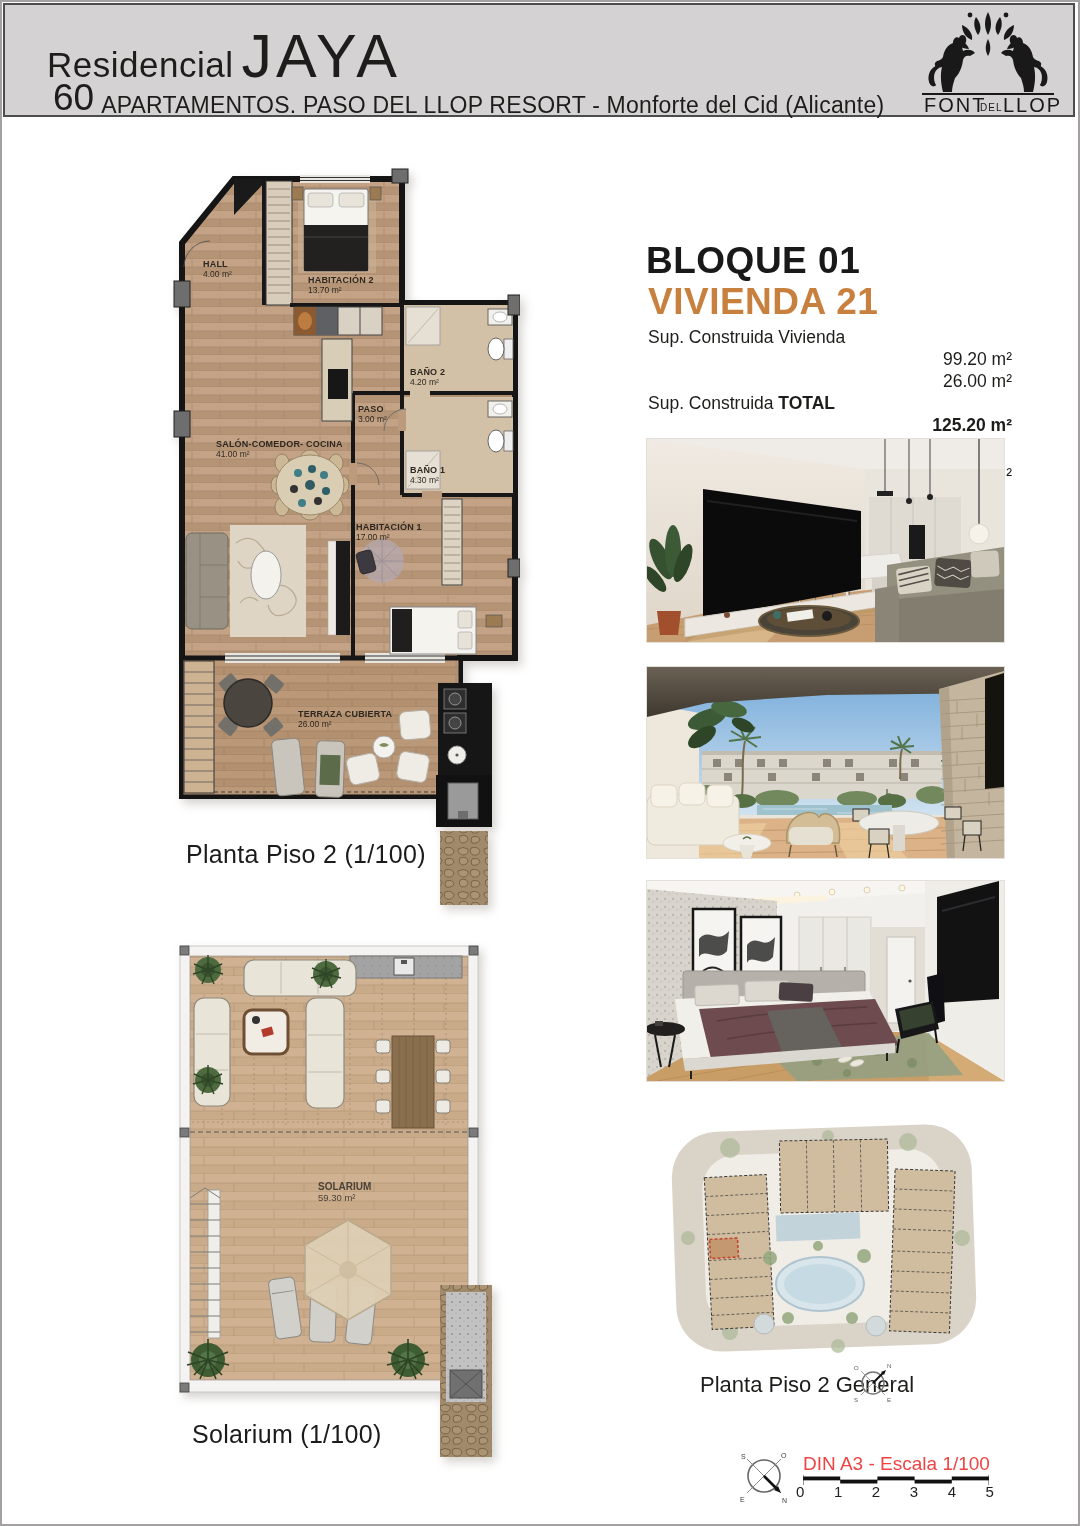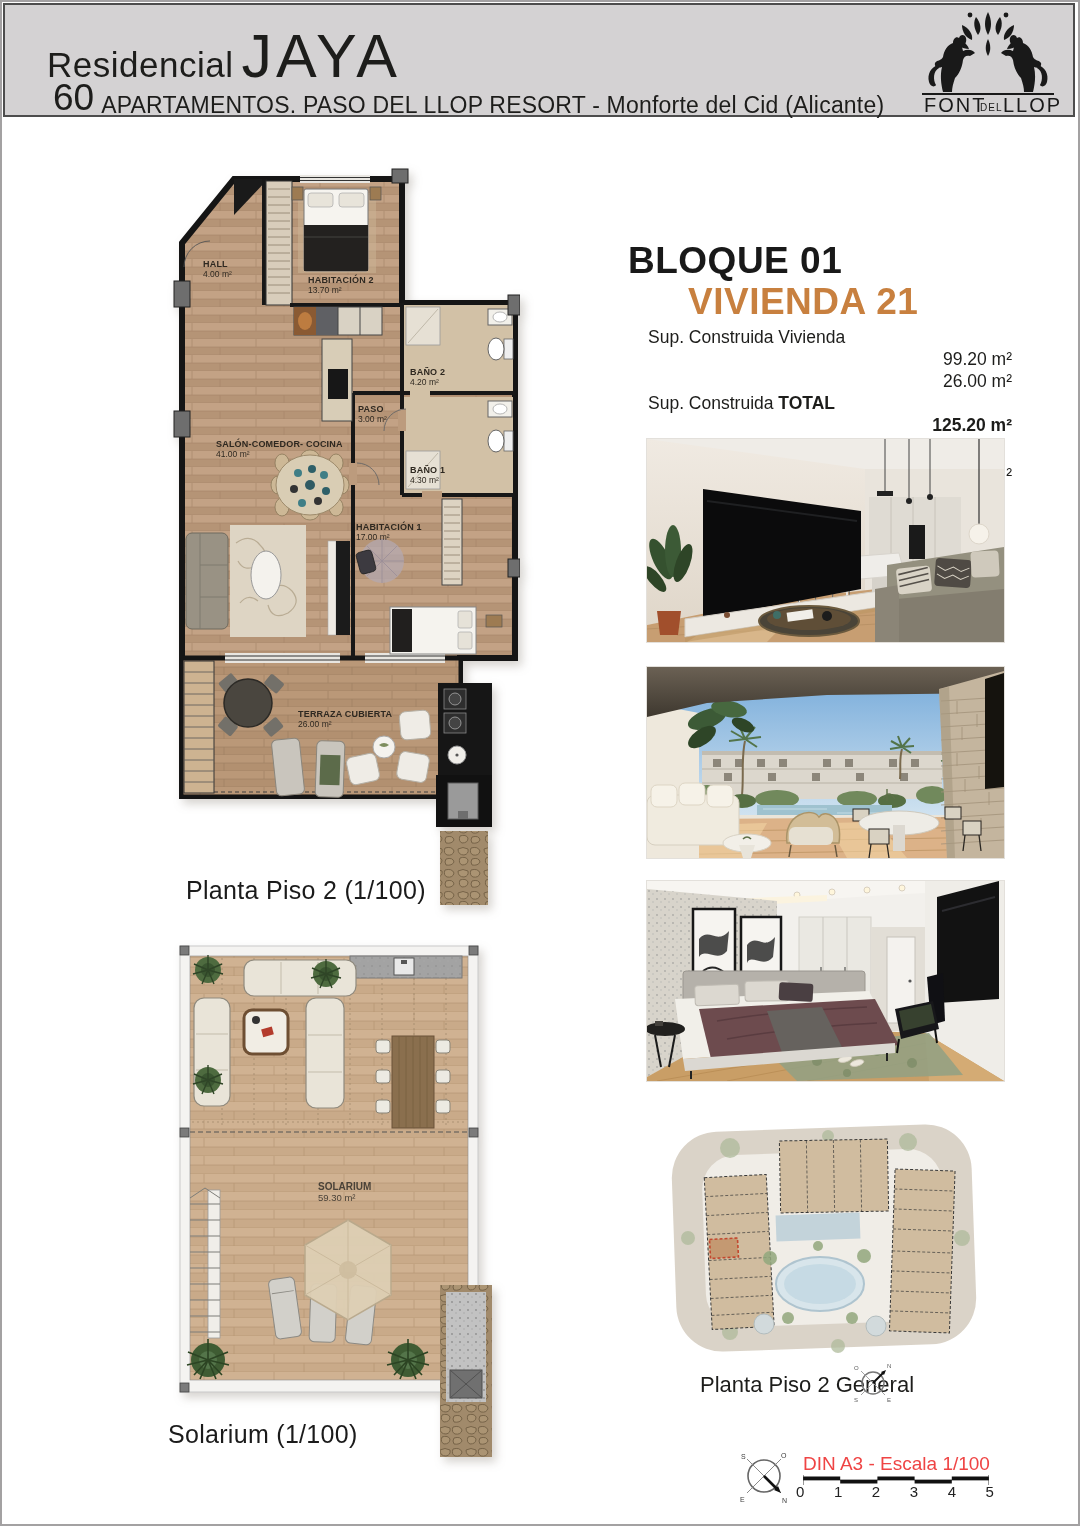--- a/index.html
+++ b/index.html
@@ -14,24 +14,24 @@
   .hdr-title{position:absolute;left:42px;top:16px;display:flex;align-items:baseline;gap:8px;}
   .hdr-title .pre{font-size:35px;letter-spacing:.5px;}
   .hdr-title .jaya{font-size:61px;letter-spacing:4px;}
   .hdr-sub{position:absolute;left:48px;top:72px;display:flex;align-items:flex-end;gap:7px;}
   .hdr-sub .num{font-size:37px;}
   .hdr-sub .txt{font-size:23px;letter-spacing:.2px;}
   .logo{position:absolute;right:14px;top:2px;}
   .logo text{fill:#191919;}
 
   
-  .block-title{position:absolute;left:628px;top:240px;font-size:37px;font-weight:800;
+  .block-title{position:absolute;left:646px;top:240px;font-size:37px;font-weight:800;
                letter-spacing:.5px;color:#191919;}
   .unit-title{position:absolute;left:648px;top:281px;font-size:37px;font-weight:700;
-              letter-spacing:.5px;color:#c8803f;margin-left:40px;}
+              letter-spacing:.5px;color:#c8803f;}
   .surface-table{position:absolute;left:648px;top:326px;width:364px;font-size:17.5px;}
   .srow{display:flex;justify-content:space-between;line-height:22px;flex-direction:column;}
   .srow .sval{text-align:right;}
   .srow.boldrow b{font-weight:700;}
   .srow.boldrow .sval{font-weight:700;}
   .srow.solrow{margin-top:6px;}
 
   
   .caption{font-size:25px;color:#1b1b1b;letter-spacing:.3px;}
   .general-caption{position:absolute;left:700px;top:1372px;font-size:22px;}
@@ -318,21 +318,21 @@
     <text class="rl" x="240" y="310">BAÑO 1</text>
     <text class="rla" x="240" y="320">4.30 m²</text>
     <text class="rl" x="46" y="284">SALÓN-COMEDOR- COCINA</text>
     <text class="rla" x="46" y="294">41.00 m²</text>
     <text class="rl" x="186" y="367">HABITACIÓN 1</text>
     <text class="rla" x="186" y="377">17.00 m²</text>
     <text class="rl" x="128" y="554">TERRAZA CUBIERTA</text>
     <text class="rla" x="128" y="564">26.00 m²</text>
   </g>
 </svg>
-<div class="abs caption" style="left:186px;top:876px">Planta Piso 2 (1/100)</div>
+<div class="abs caption" style="left:186px;top:840px">Planta Piso 2 (1/100)</div>
 
 <div class="block-title">BLOQUE 01</div>
 <div class="unit-title">VIVIENDA 21</div>
 <div class="surface-table">
   <div class="srow">
     <span class="slabel">Sup. Construida Vivienda</span>
     <span class="sval">99.20 m²</span>
   </div>
   <div class="srow">
     <span class="sval">26.00 m²</span>
@@ -730,21 +730,21 @@
       </g>
   </g>
   <g>
     <rect x="262" y="345" width="52" height="172" fill="url(#stone)"></rect>
     <rect x="268" y="352" width="40" height="110" fill="#c2c2c2"></rect>
     <rect x="268" y="352" width="40" height="110" fill="url(#speck)"></rect>
     <rect x="272" y="430" width="32" height="28" fill="#707070" stroke="#4c4c4c" stroke-width="1"></rect>
     <path d="M272,430 L304,458 M304,430 L272,458" stroke="#515151" stroke-width="1"></path>
   </g>
 </svg>
-<div class="abs caption" style="left:168px;top:1420px">Solarium (1/100)</div>
+<div class="abs caption" style="left:192px;top:1420px">Solarium (1/100)</div>
 
 <svg class="abs" style="left:738px;top:1448px" width="52" height="56" viewBox="0 0 52 56">
   <circle cx="26" cy="28" r="16" fill="none" stroke="#666" stroke-width="1.6"></circle>
   <path d="M9,11 L43,45 M43,11 L9,45" stroke="#8a8a8a" stroke-width="1"></path>
   <line x1="26" y1="28" x2="40" y2="42" stroke="#111" stroke-width="2.6"></line>
   <polygon points="43,45 36,42 40,38" fill="#111"></polygon>
   <text x="3" y="11" class="compass-letter">S</text>
   <text x="43" y="10" class="compass-letter">O</text>
   <text x="2" y="54" class="compass-letter">E</text>
   <text x="44" y="55" class="compass-letter">N</text>

